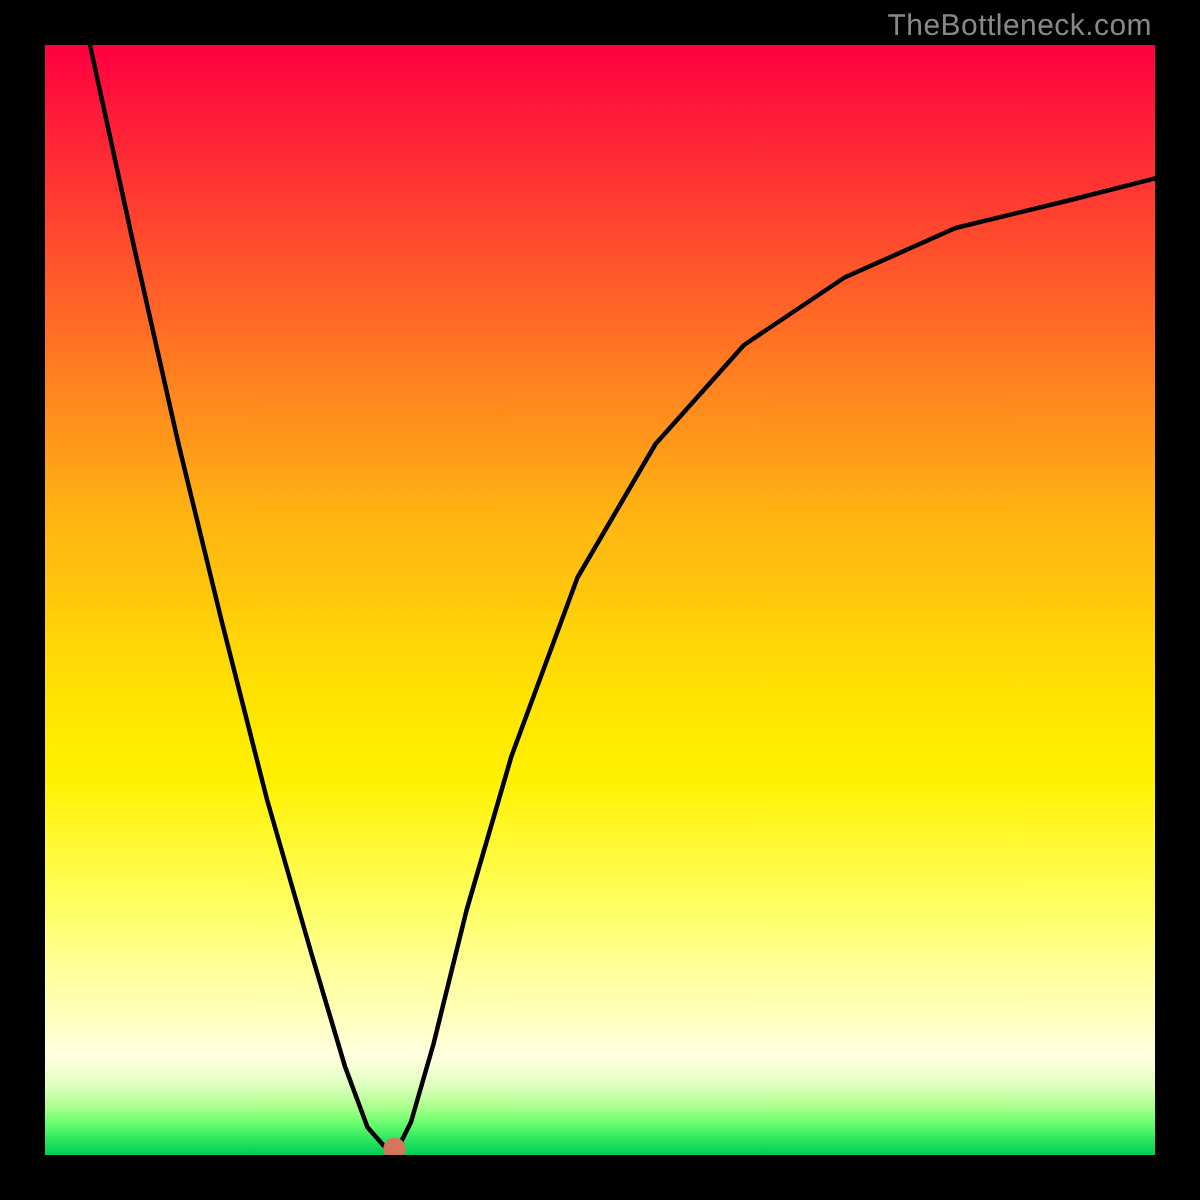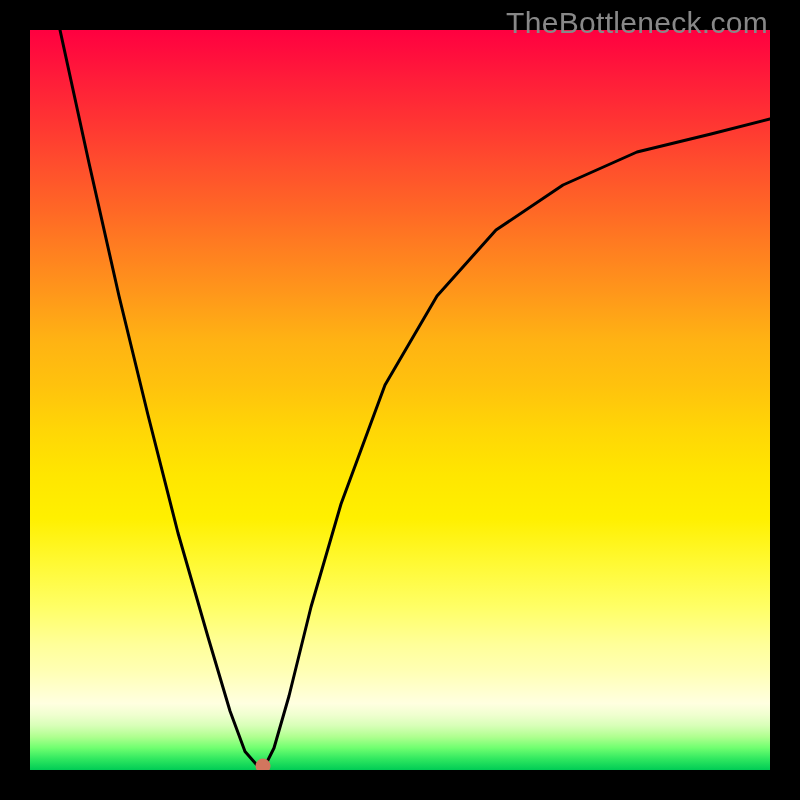--- a/index.html
+++ b/index.html
@@ -43,21 +43,21 @@
       #00cc55 100%
     );
   }
   .curves { display: block; }
   .watermark {
     position: absolute;
     top: 6px;
     right: 32px;
     color: #888;
     font-family: Arial, Helvetica, sans-serif;
-    font-size: 30px;
+    font-size: 20px;
     font-weight: 500;
     letter-spacing: 0.3px;
   }
 </style>
 </head>
 <body>
 
 <div class="container">
   <div class="plot-area">
     <svg class="curves" width="740" height="740" viewBox="0 0 740 740">

